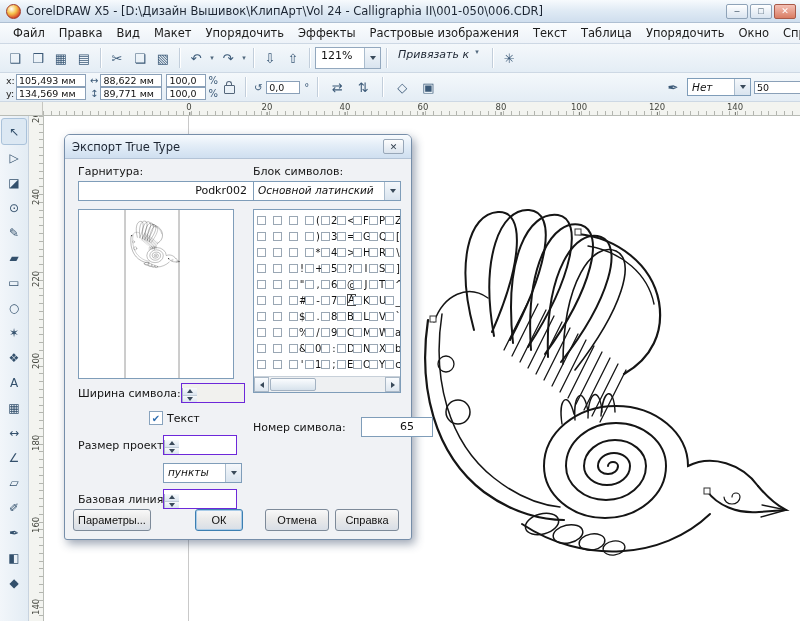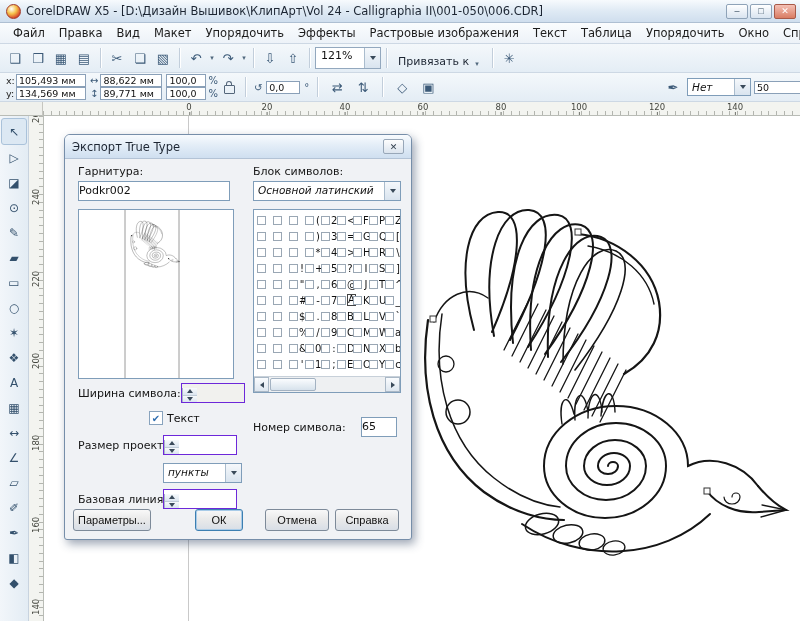--- a/index.html
+++ b/index.html
@@ -26,22 +26,22 @@
     background:linear-gradient(#f4f8fb,#e4edf5);border-bottom:1px solid #cdd8e4;}
   .std{height:28px;padding:0 4px;gap:1px;}
   .tbtn{display:inline-flex;align-items:center;justify-content:center;width:22px;height:22px;
     font-size:13px;color:#3c5a78;background:transparent;border:none;padding:0;}
   .tcaret{font-size:7px;color:#51687e;width:8px;text-align:center;}
   .tsep{width:1px;height:20px;background:#c2cedb;margin:0 4px;box-shadow:1px 0 0 #fff;flex:0 0 1px;}
   .zoombox{display:inline-flex;align-items:stretch;height:20px;background:#fff;border:1px solid #93a8be;}
   .zoomval{font-size:11px;padding:1px 5px 0;min-width:38px;}
   .ddbtn{width:15px;display:inline-flex;align-items:center;justify-content:center;
     background:linear-gradient(#f5f8fb,#d9e4ef);border-left:1px solid #aabccd;}
-  .snapbtn{display:inline-flex;align-items:flex-end;gap:4px;height:20px;padding:0 6px;
-    font-size:11px;color:#1d2633;background:transparent;border:none;}
+  .snapbtn{display:inline-flex;align-items:flex-start;gap:4px;height:20px;padding:0 6px;
+    font-size:11px;color:#1d2633;background:transparent;border:none;font-style:italic;}
 
   .prop{height:28px;padding:0 6px;gap:4px;font-size:10px;overflow:hidden;}
   .pb-stack{display:flex;flex-direction:column;gap:1px;}
   .pb-line{display:flex;align-items:center;gap:2px;height:12px;}
   .pb-lab{width:8px;color:#222;font-size:9.5px;}
   .pb-ic{color:#3c5a78;font-size:10px;}
   .field{background:#fff;border:1px solid #8aa0b8;color:#111;}
   .pbf{height:11px;line-height:11px;font-size:9.5px;padding:0 2px;white-space:nowrap;overflow:hidden;}
   .w70{width:64px}.w64{width:56px}.w40{width:34px}.w34{width:28px}.w56{width:60px}
   .lockicon{position:relative;width:9px;height:7px;border:1px solid #54667a;border-radius:1px;margin:4px 2px 0;}
@@ -74,21 +74,21 @@
   
   .dialog{position:absolute;left:20px;top:18px;width:346px;height:404px;background:#f0f2f5;
     border:1px solid #768ea9;border-radius:6px 6px 3px 3px;box-shadow:3px 4px 10px rgba(40,60,90,.45);}
   .dlg-titlebar{height:23px;display:flex;align-items:center;padding:0 7px;
     background:linear-gradient(#f8fbfe,#e3edf7 45%,#cfdff0);border-bottom:1px solid #b3c3d6;border-radius:5px 5px 0 0;}
   .dlg-title{font-size:11.5px;color:#1d2633;flex:1;}
   .dlg-close{width:21px;height:15px;border:1px solid #98a7b8;border-radius:2px;padding:0;
     background:linear-gradient(#fdfdfd,#dbe4ee);font-size:9px;line-height:12px;color:#33414f;text-align:center;}
   .dlg-body{position:absolute;left:0;right:0;top:23px;bottom:0;}
   .dlbl{position:absolute;font-size:11px;color:#161616;white-space:nowrap;}
-  .dfield{position:absolute;height:18px;line-height:18px;font-size:11px;padding:0 0;background:#fff;border:1px solid #7f9db9;}
+  .dfield{position:absolute;height:18px;line-height:18px;font-size:11px;padding:0 18px;background:#fff;border:1px solid #7f9db9;text-align:right;}
   .preview{position:absolute;background:#fff;border:1px solid #7f9db9;}
   .spinbox{position:absolute;display:flex;height:20px;background:#fff;border:1px solid #6d28d9;box-sizing:border-box;flex-direction:column;}
   .spinval{flex:1;font-size:11px;line-height:18px;padding:0 3px;white-space:nowrap;overflow:hidden;}
   .spinbox.disabled{background:#f1f1ee;}
   .spinbox.disabled .spinval{color:#8b8b8b;}
   .spincol{width:14px;display:flex;flex-direction:column;border-left:1px solid #aab8c6;flex:0 0 14px;}
   .sb{flex:1;display:flex;align-items:center;justify-content:center;
     background:linear-gradient(#f7fafc,#dbe5ef);border-bottom:1px solid #c0ccd8;}
   .sb:last-child{border-bottom:none;}
   .dropdown{position:absolute;display:flex;height:20px;background:#fff;border:1px solid #7f9db9;box-sizing:border-box;font-style:italic;}

